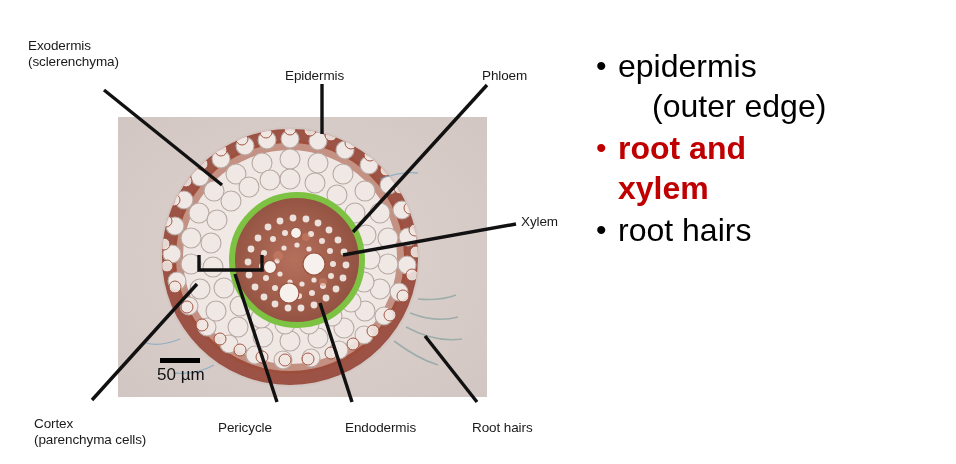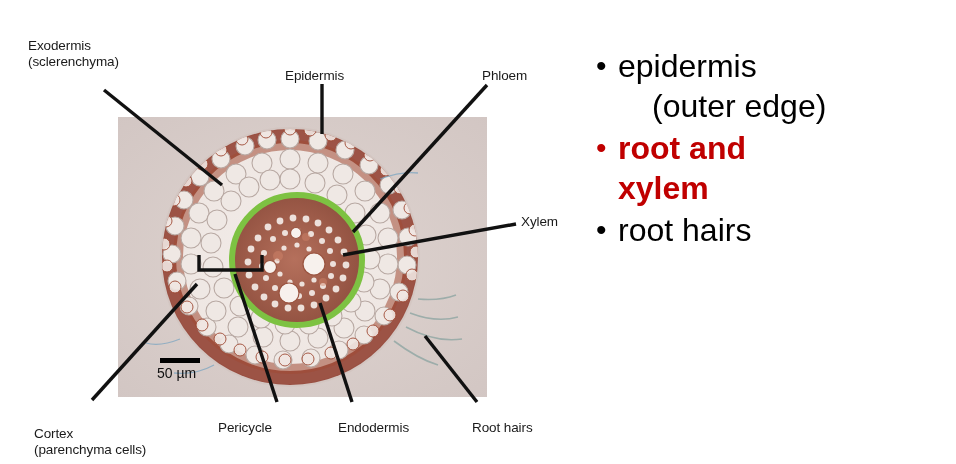--- a/index.html
+++ b/index.html
@@ -64,21 +64,21 @@
     top: 330px;
   }
   .scalebar-rule {
     width: 40px;
     height: 5px;
     background: #000000;
     margin-left: 3px;
   }
   .scalebar-text {
     font-family: "Liberation Sans", sans-serif;
-    font-size: 14px;
+    font-size: 17px;
     color: #111111;
     margin-top: 2px;
   }
 
   
   #bullets {
     position: absolute;
     left: 596px;
     top: 18px;
     width: 356px;
@@ -413,30 +413,30 @@
     </div>
 
     <div class="fig-label" style="left:482px; top:40px;">
       <div>Phloem</div>
     </div>
 
     <div class="fig-label" style="left:521px; top:186px;">
       <div>Xylem</div>
     </div>
 
-    <div class="fig-label" style="left:34px; top:398px;">
+    <div class="fig-label" style="left:34px; top:388px;">
       <div>Cortex</div>
       <div>(parenchyma cells)</div>
     </div>
 
     <div class="fig-label" style="left:218px; top:392px;">
       <div>Pericycle</div>
     </div>
 
-    <div class="fig-label" style="left:338px; top:392px;">
+    <div class="fig-label" style="left:345px; top:392px;">
       <div>Endodermis</div>
     </div>
 
     <div class="fig-label" style="left:472px; top:392px;">
       <div>Root hairs</div>
     </div>
 
     <div class="scalebar-group">
       <div class="scalebar-rule"></div>
       <div class="scalebar-text">50 µm</div>

